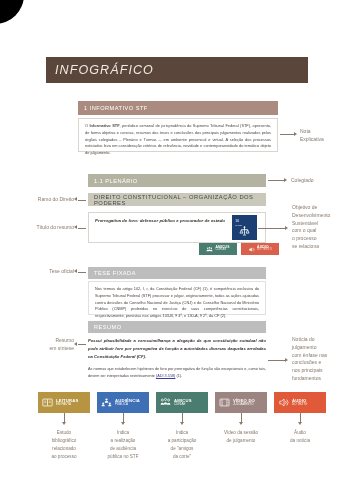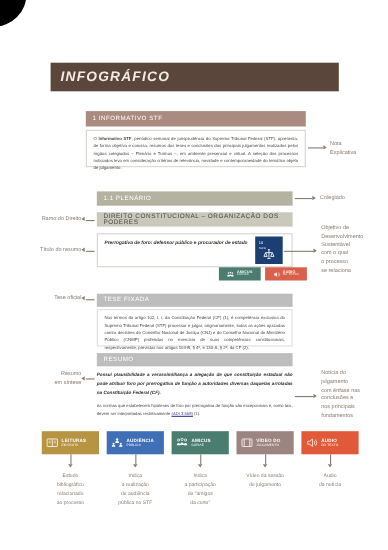--- a/index.html
+++ b/index.html
@@ -38,21 +38,20 @@
     display: flex;
     align-items: center;
     padding-left: 9px;
     box-sizing: border-box;
   }
   .title-bar .txt {
     color: #f2ebe4;
     font-size: 12.5px;
     letter-spacing: 1.1px;
     font-style: italic;
-    font-weight: bold;
   }
 
   
   .bar {
     position: absolute;
     box-sizing: border-box;
     display: flex;
     align-items: center;
     padding-left: 6px;
     font-size: 5.6px;

